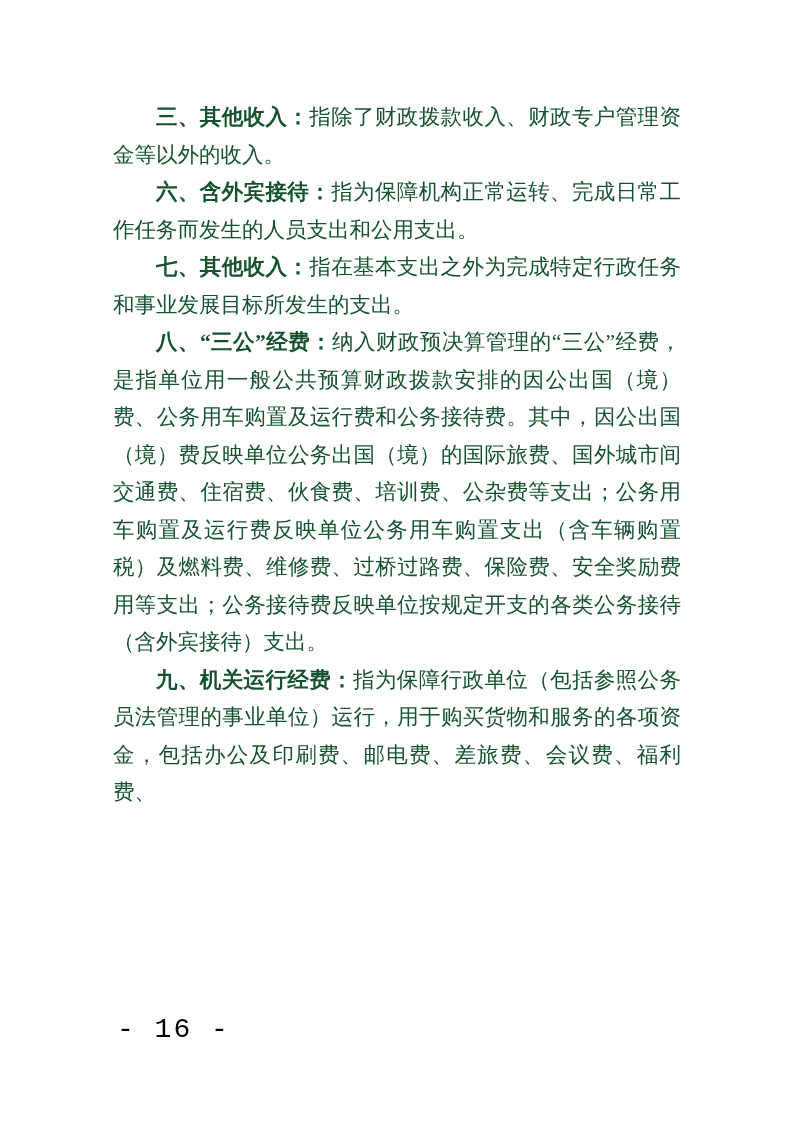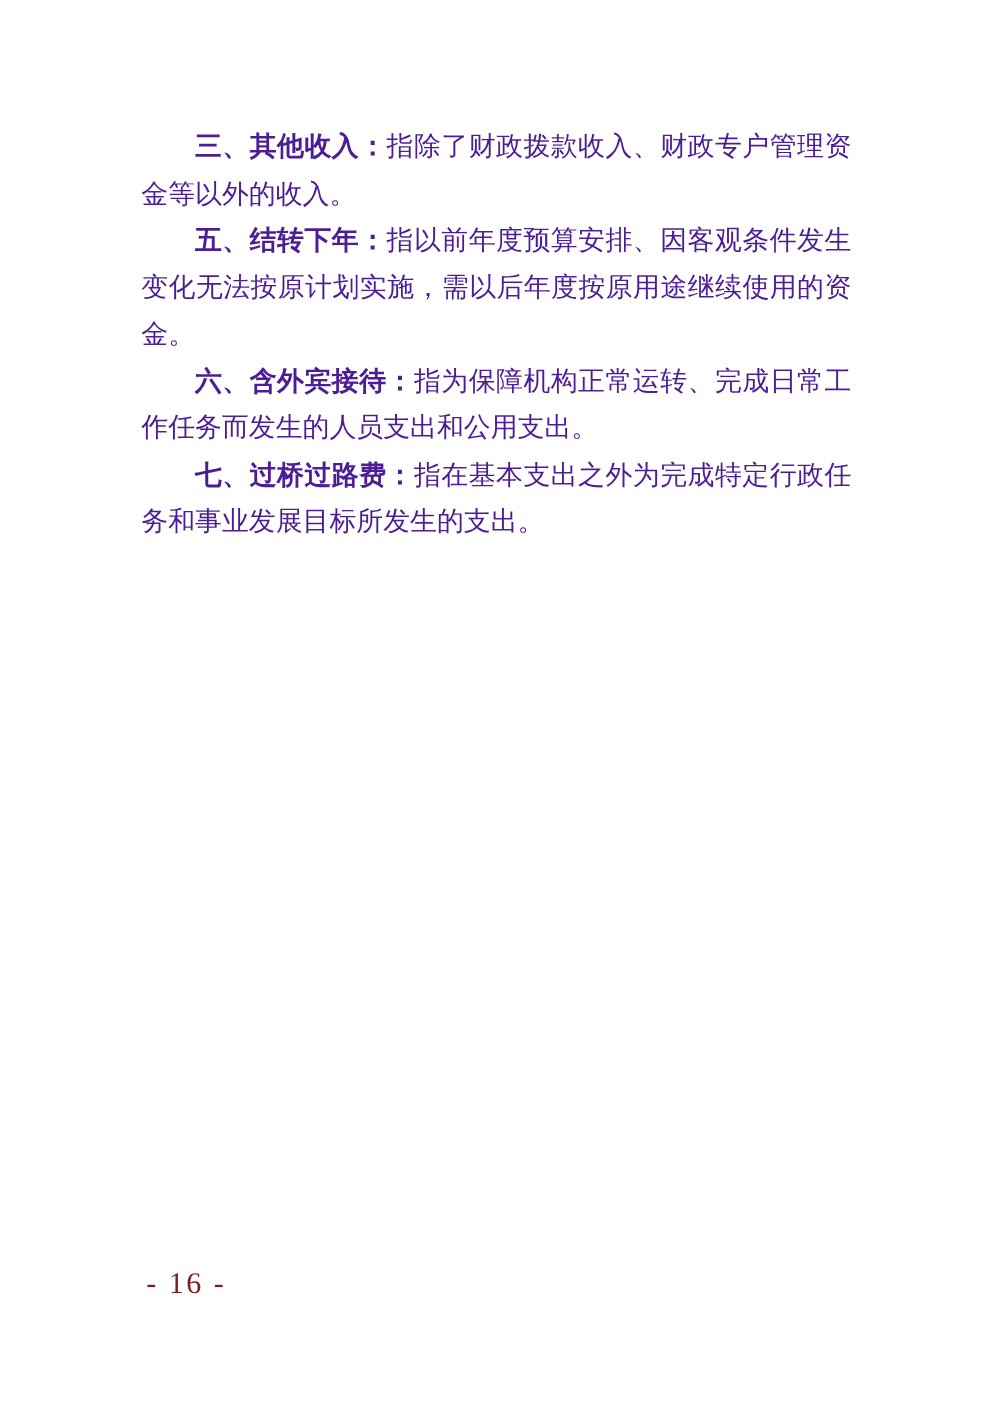--- a/index.html
+++ b/index.html
@@ -22,52 +22,53 @@
     width: 568px;
   }
   .para {
     font-family: "Liberation Serif", "DejaVu Serif", serif;
     font-size: 21.5px;
     line-height: 37.5px;
     text-align: justify;
     text-justify: inter-character;
     text-indent: 2em;
     margin: 0;
-    color: #4c1d95;
+    color: #14532d;
   }
   .term {
     font-weight: bold;
   }
   .page-footer {
     position: absolute;
     left: 117px;
     top: 1014px;
   }
   .pagenum {
-    font-family: Liberation Serif, serif;
-    font-size: 24px;
+    font-family: Liberation Mono, monospace;
+    font-size: 28px;
     letter-spacing: 2px;
-    color: #7f1d1d;
+    color: #000000;
   }
 </style>
 </head>
 <body>
 
 <div class="page">
   <div class="content">
 
     <p class="para"><span class="term">三、其他收入：</span><span>指除了财政拨款收入、财政专户管理资金等以外的收入。</span></p>
 
 
-    <p class="para"><span class="term">五、结转下年：</span><span>指以前年度预算安排、因客观条件发生变化无法按原计划实施，需以后年度按原用途继续使用的资金。</span></p>
 
     <p class="para"><span class="term">六、含外宾接待：</span><span>指为保障机构正常运转、完成日常工作任务而发生的人员支出和公用支出。</span></p>
 
-    <p class="para"><span class="term">七、过桥过路费：</span><span>指在基本支出之外为完成特定行政任务和事业发展目标所发生的支出。</span></p>
+    <p class="para"><span class="term">七、其他收入：</span><span>指在基本支出之外为完成特定行政任务和事业发展目标所发生的支出。</span></p>
 
+    <p class="para"><span class="term">八、“三公”经费：</span><span>纳入财政预决算管理的“三公”经费，是指单位用一般公共预算财政拨款安排的因公出国（境）费、公务用车购置及运行费和公务接待费。其中，因公出国（境）费反映单位公务出国（境）的国际旅费、国外城市间交通费、住宿费、伙食费、培训费、公杂费等支出；公务用车购置及运行费反映单位公务用车购置支出（含车辆购置税）及燃料费、维修费、过桥过路费、保险费、安全奖励费用等支出；公务接待费反映单位按规定开支的各类公务接待（含外宾接待）支出。</span></p>
 
+    <p class="para"><span class="term">九、机关运行经费：</span><span>指为保障行政单位（包括参照公务员法管理的事业单位）运行，用于购买货物和服务的各项资金，包括办公及印刷费、邮电费、差旅费、会议费、福利费、</span></p>
 
   </div>
 
   <div class="page-footer">
     <span class="pagenum">- 16 -</span>
   </div>
 </div>
 
 </body></html>

